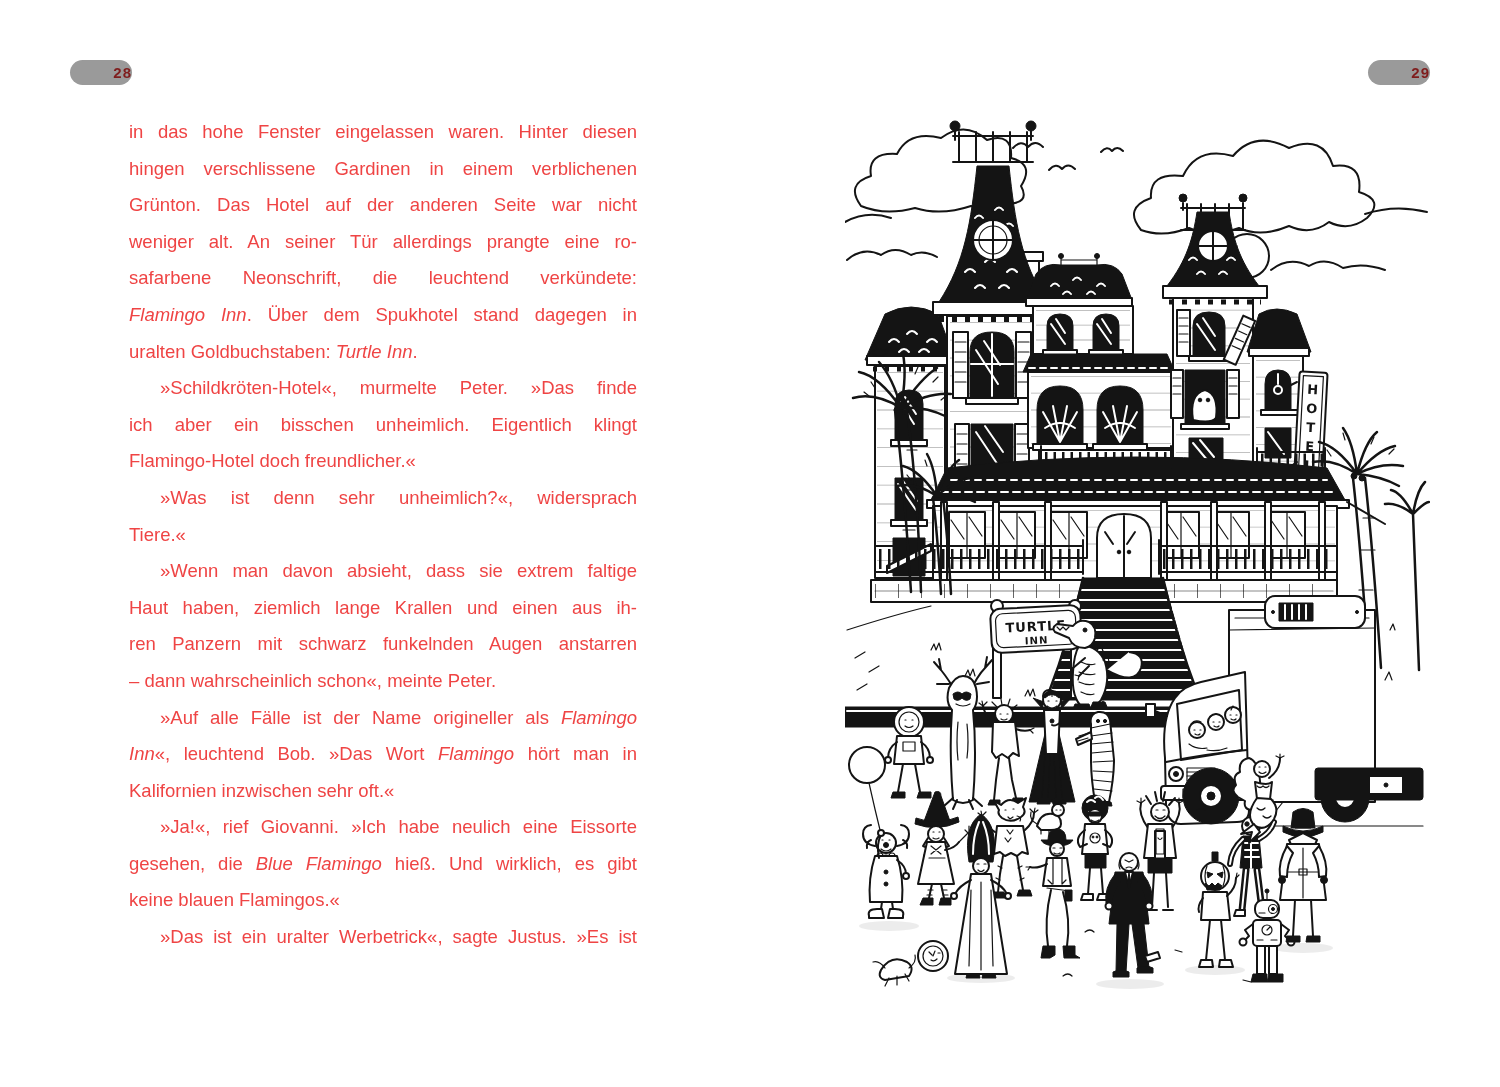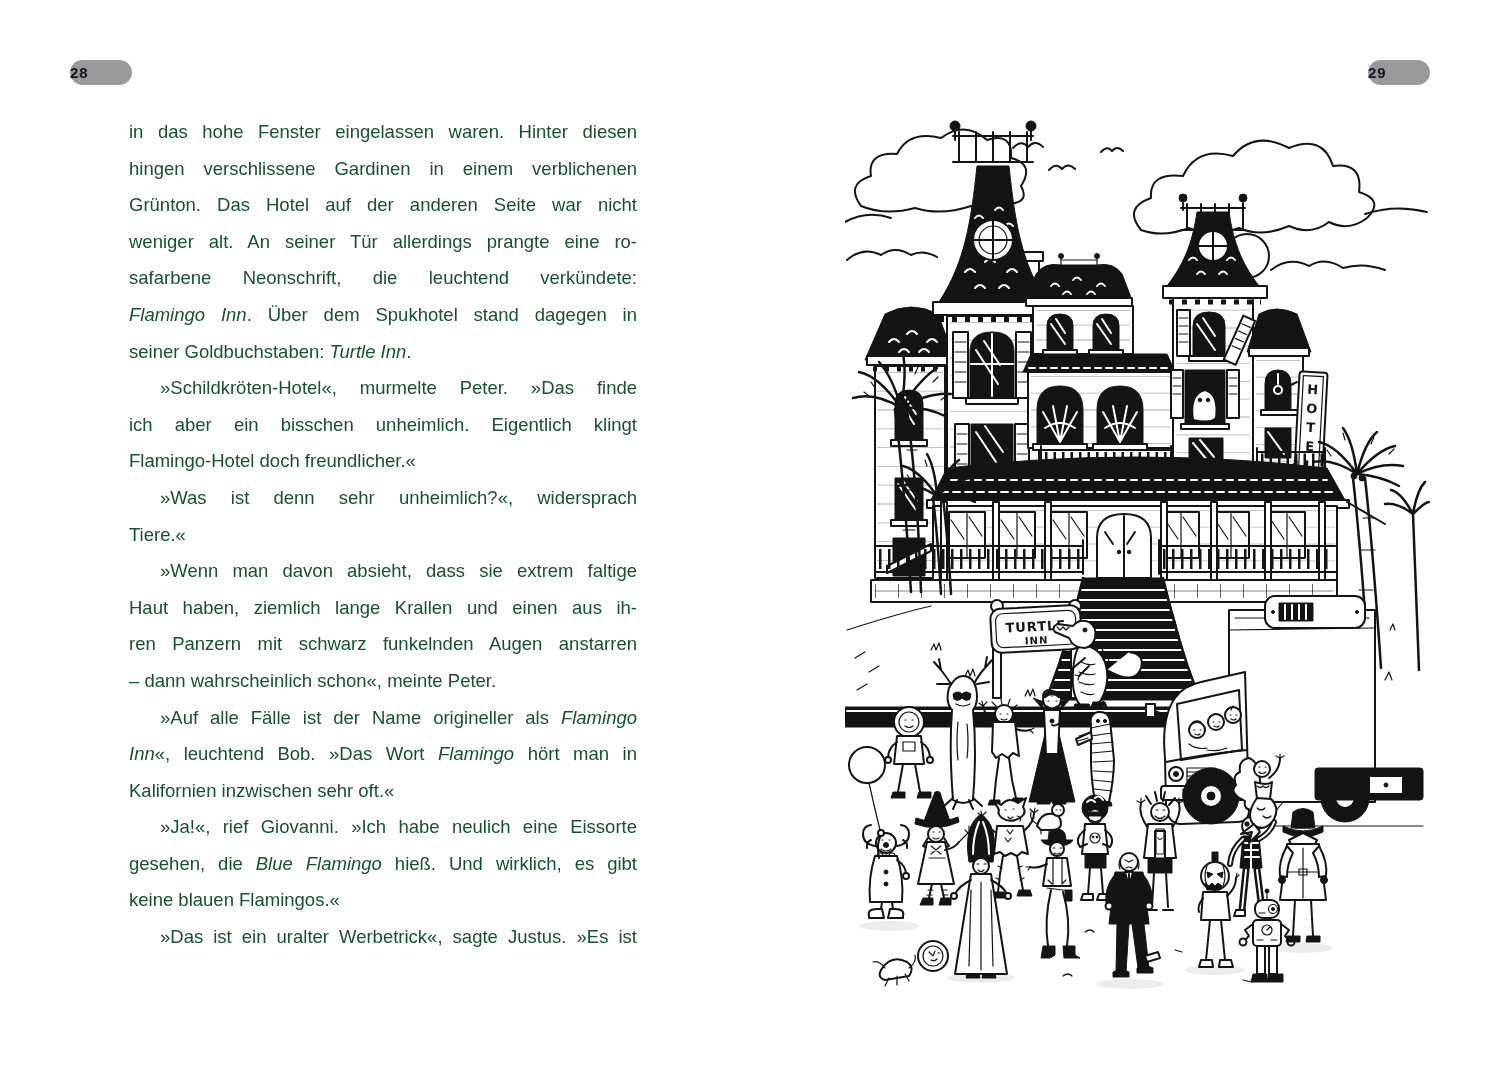--- a/index.html
+++ b/index.html
@@ -1,22 +1,22 @@
 <!DOCTYPE html>
 <html><head>
 <meta charset="utf-8">
 <style>
   html,body{margin:0;padding:0;background:#e8e8e8}
   .spread{position:relative;width:1500px;height:1087px;background:#ffffff;overflow:hidden;
           font-family:"Liberation Sans",sans-serif}
   .badge{position:absolute;width:62px;height:25px;background:#9a9a9a;border-radius:13px;
-         color:#0f172a;font-weight:bold;font-size:15px;line-height:25px;text-align:left;letter-spacing:1px}
+         color:#7f1d1d;font-weight:bold;font-size:15px;line-height:25px;text-align:right;letter-spacing:1px}
   .badge-left{left:70px;top:60px}
   .badge-right{left:1368px;top:60px}
-  .textcol{position:absolute;left:129px;top:114px;width:508px;color:#14532d;font-size:18.5px}
+  .textcol{position:absolute;left:129px;top:114px;width:508px;color:#ef4444;font-size:18.5px}
   .line{height:36.6px;line-height:36.6px;text-align:justify;text-align-last:justify;overflow:hidden}
   .line.last{text-align-last:left}
   .line.indent{text-indent:31px}
   .line em{}
   .illustration{position:absolute;left:845px;top:110px}
   
   .i-ln{fill:none;stroke:#141414;stroke-width:2;stroke-linecap:round;stroke-linejoin:round}
   .i-th{stroke-width:1.2}
   .i-w25{stroke-width:2.5}
   .i-wh{fill:#ffffff;stroke:#141414;stroke-width:2;stroke-linejoin:round}
@@ -33,21 +33,21 @@
   <div class="badge badge-left">28</div>
   <div class="badge badge-right">29</div>
 
   <div class="textcol">
       <div class="line"><span>in das hohe Fenster eingelassen waren. Hinter diesen</span></div>
       <div class="line"><span>hingen verschlissene Gardinen in einem verblichenen</span></div>
       <div class="line"><span>Grünton. Das Hotel auf der anderen Seite war nicht</span></div>
       <div class="line"><span>weniger alt. An seiner Tür allerdings prangte eine ro-</span></div>
       <div class="line"><span>safarbene Neonschrift, die leuchtend verkündete:</span></div>
       <div class="line"><em>Flamingo Inn</em><span>. Über dem Spukhotel stand dagegen in</span></div>
-      <div class="line last"><span>seiner Goldbuchstaben: </span><em>Turtle Inn</em><span>.</span></div>
+      <div class="line last"><span>uralten Goldbuchstaben: </span><em>Turtle Inn</em><span>.</span></div>
       <div class="line indent"><span>»Schildkröten-Hotel«, murmelte Peter. »Das finde</span></div>
       <div class="line"><span>ich aber ein bisschen unheimlich. Eigentlich klingt</span></div>
       <div class="line last"><span>Flamingo-Hotel doch freundlicher.«</span></div>
       <div class="line indent"><span>»Was ist denn sehr unheimlich?«, widersprach</span></div>
       <div class="line last"><span>Tiere.«</span></div>
       <div class="line indent"><span>»Wenn man davon absieht, dass sie extrem faltige</span></div>
       <div class="line"><span>Haut haben, ziemlich lange Krallen und einen aus ih-</span></div>
       <div class="line"><span>ren Panzern mit schwarz funkelnden Augen anstarren</span></div>
       <div class="line last"><span>– dann wahrscheinlich schon«, meinte Peter.</span></div>
       <div class="line indent"><span>»Auf alle Fälle ist der Name origineller als </span><em>Flamingo</em></div>

